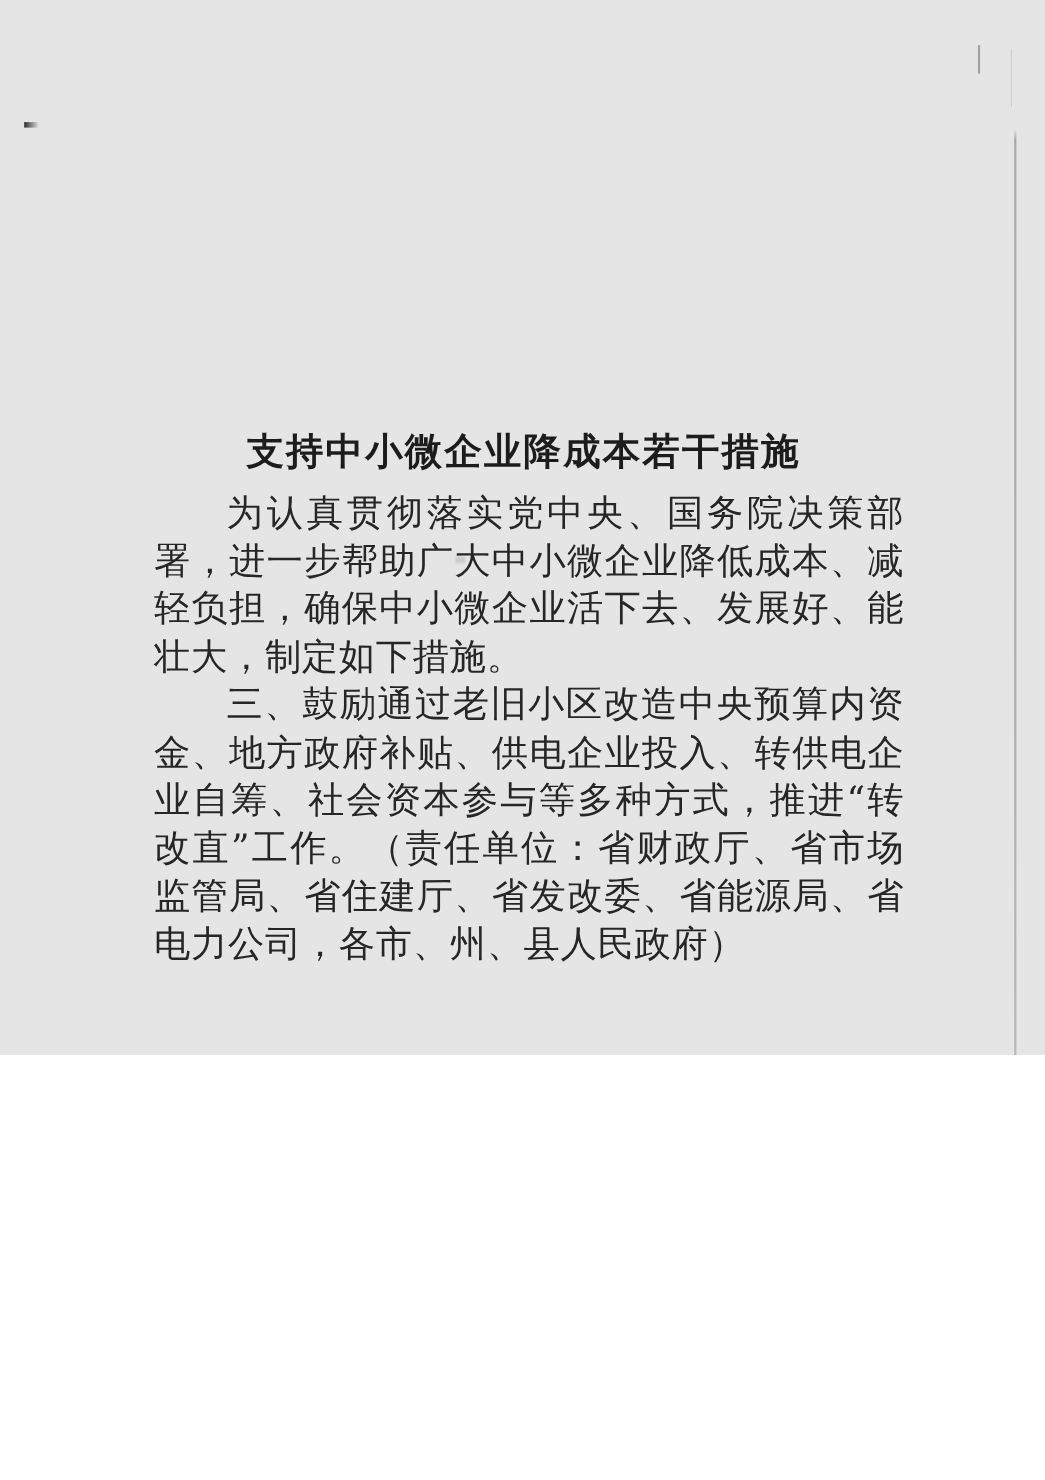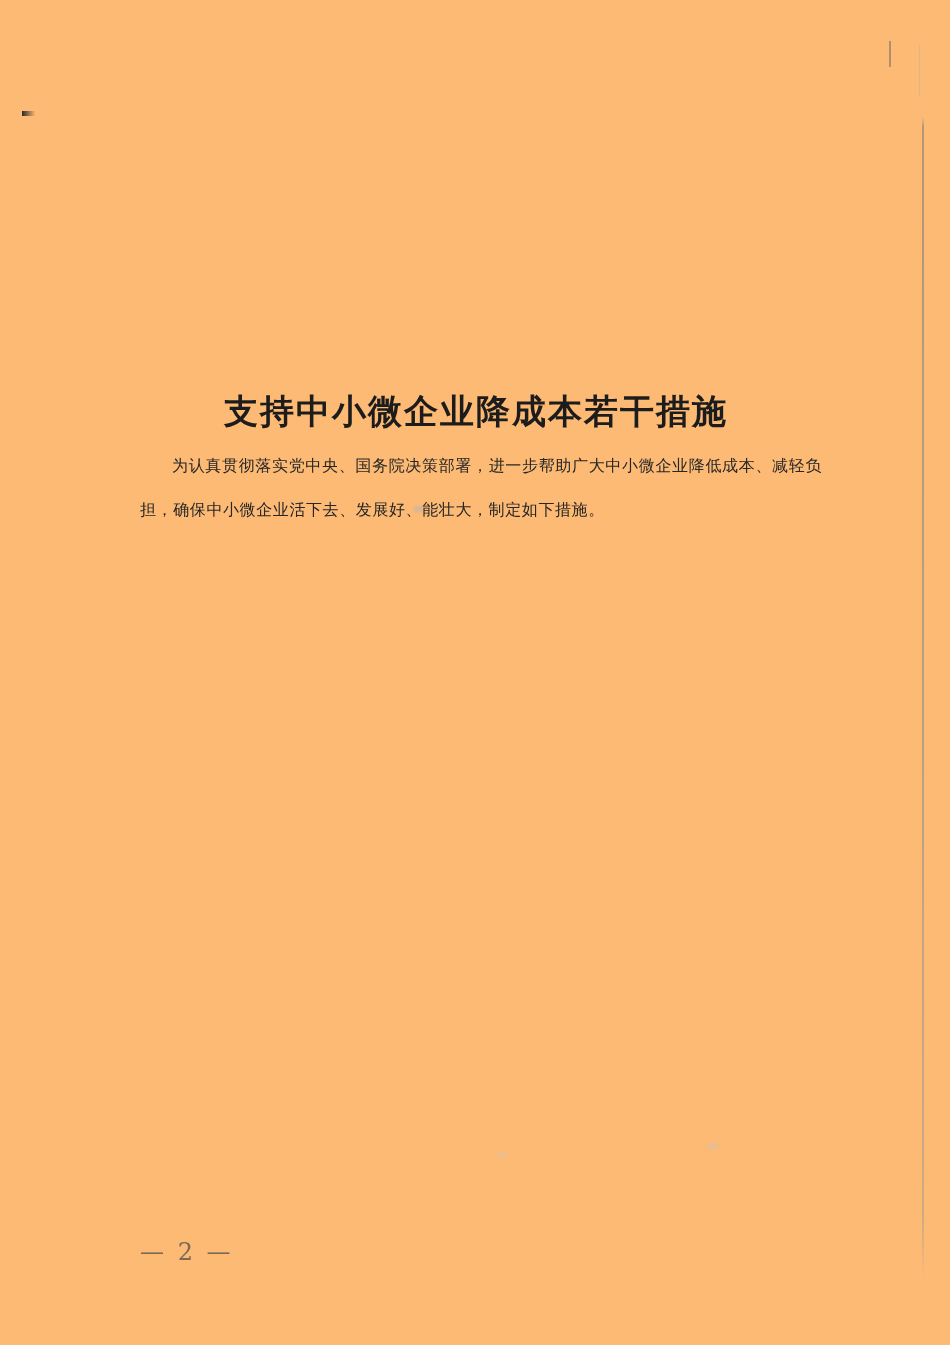--- a/index.html
+++ b/index.html
@@ -5,23 +5,23 @@
 <style>
   html, body {
     margin: 0;
     padding: 0;
     background: #ffffff;
   }
 
   .page {
     position: relative;
     width: 950px;
-    height: 1345px;
+    height: 959px;
     margin: 0 auto;
-    background: #fdba74;
+    background: #e5e5e5;
     overflow: hidden;
     font-family: "DejaVu Serif", "Liberation Serif", serif;
     color: #2a2a2a;
   }
 
   
   .scan-edge-right {
     position: absolute;
     left: 922px;
     top: 117px;
@@ -108,21 +108,21 @@
     position: absolute;
     left: 140px;
     top: 444px;
     width: 682px;
   }
 
   .para {
     margin: 0 0 0 0;
     text-indent: 2em;
     font-family: "DejaVu Serif", "Liberation Serif", serif;
-    font-size: 16px;
+    font-size: 33px;
     line-height: 43.5px;
     letter-spacing: 0.6px;
     text-align: justify;
     text-justify: inter-character;
     color: #262626;
   }
 
   .page-number {
     position: absolute;
     left: 140px;
@@ -144,17 +144,18 @@
   <div class="scan-edge-hairline"></div>
   <div class="corner-speck"></div>
   <div class="smudge-a"></div>
   <div class="smudge-b"></div>
   <div class="smudge-c"></div>
 
   <h1 class="doc-title">支持中小微企业降成本若干措施</h1>
 
   <div class="body-block">
     <p class="para">为认真贯彻落实党中央、国务院决策部署，进一步帮助广大中小微企业降低成本、减轻负担，确保中小微企业活下去、发展好、能壮大，制定如下措施。</p>
+    <p class="para">三、鼓励通过老旧小区改造中央预算内资金、地方政府补贴、供电企业投入、转供电企业自筹、社会资本参与等多种方式，推进“转改直”工作。（责任单位：省财政厅、省市场监管局、省住建厅、省发改委、省能源局、省电力公司，各市、州、县人民政府）</p>
   </div>
 
   <div class="page-number">— 2 —</div>
 
 </div>
 
 </body></html>

